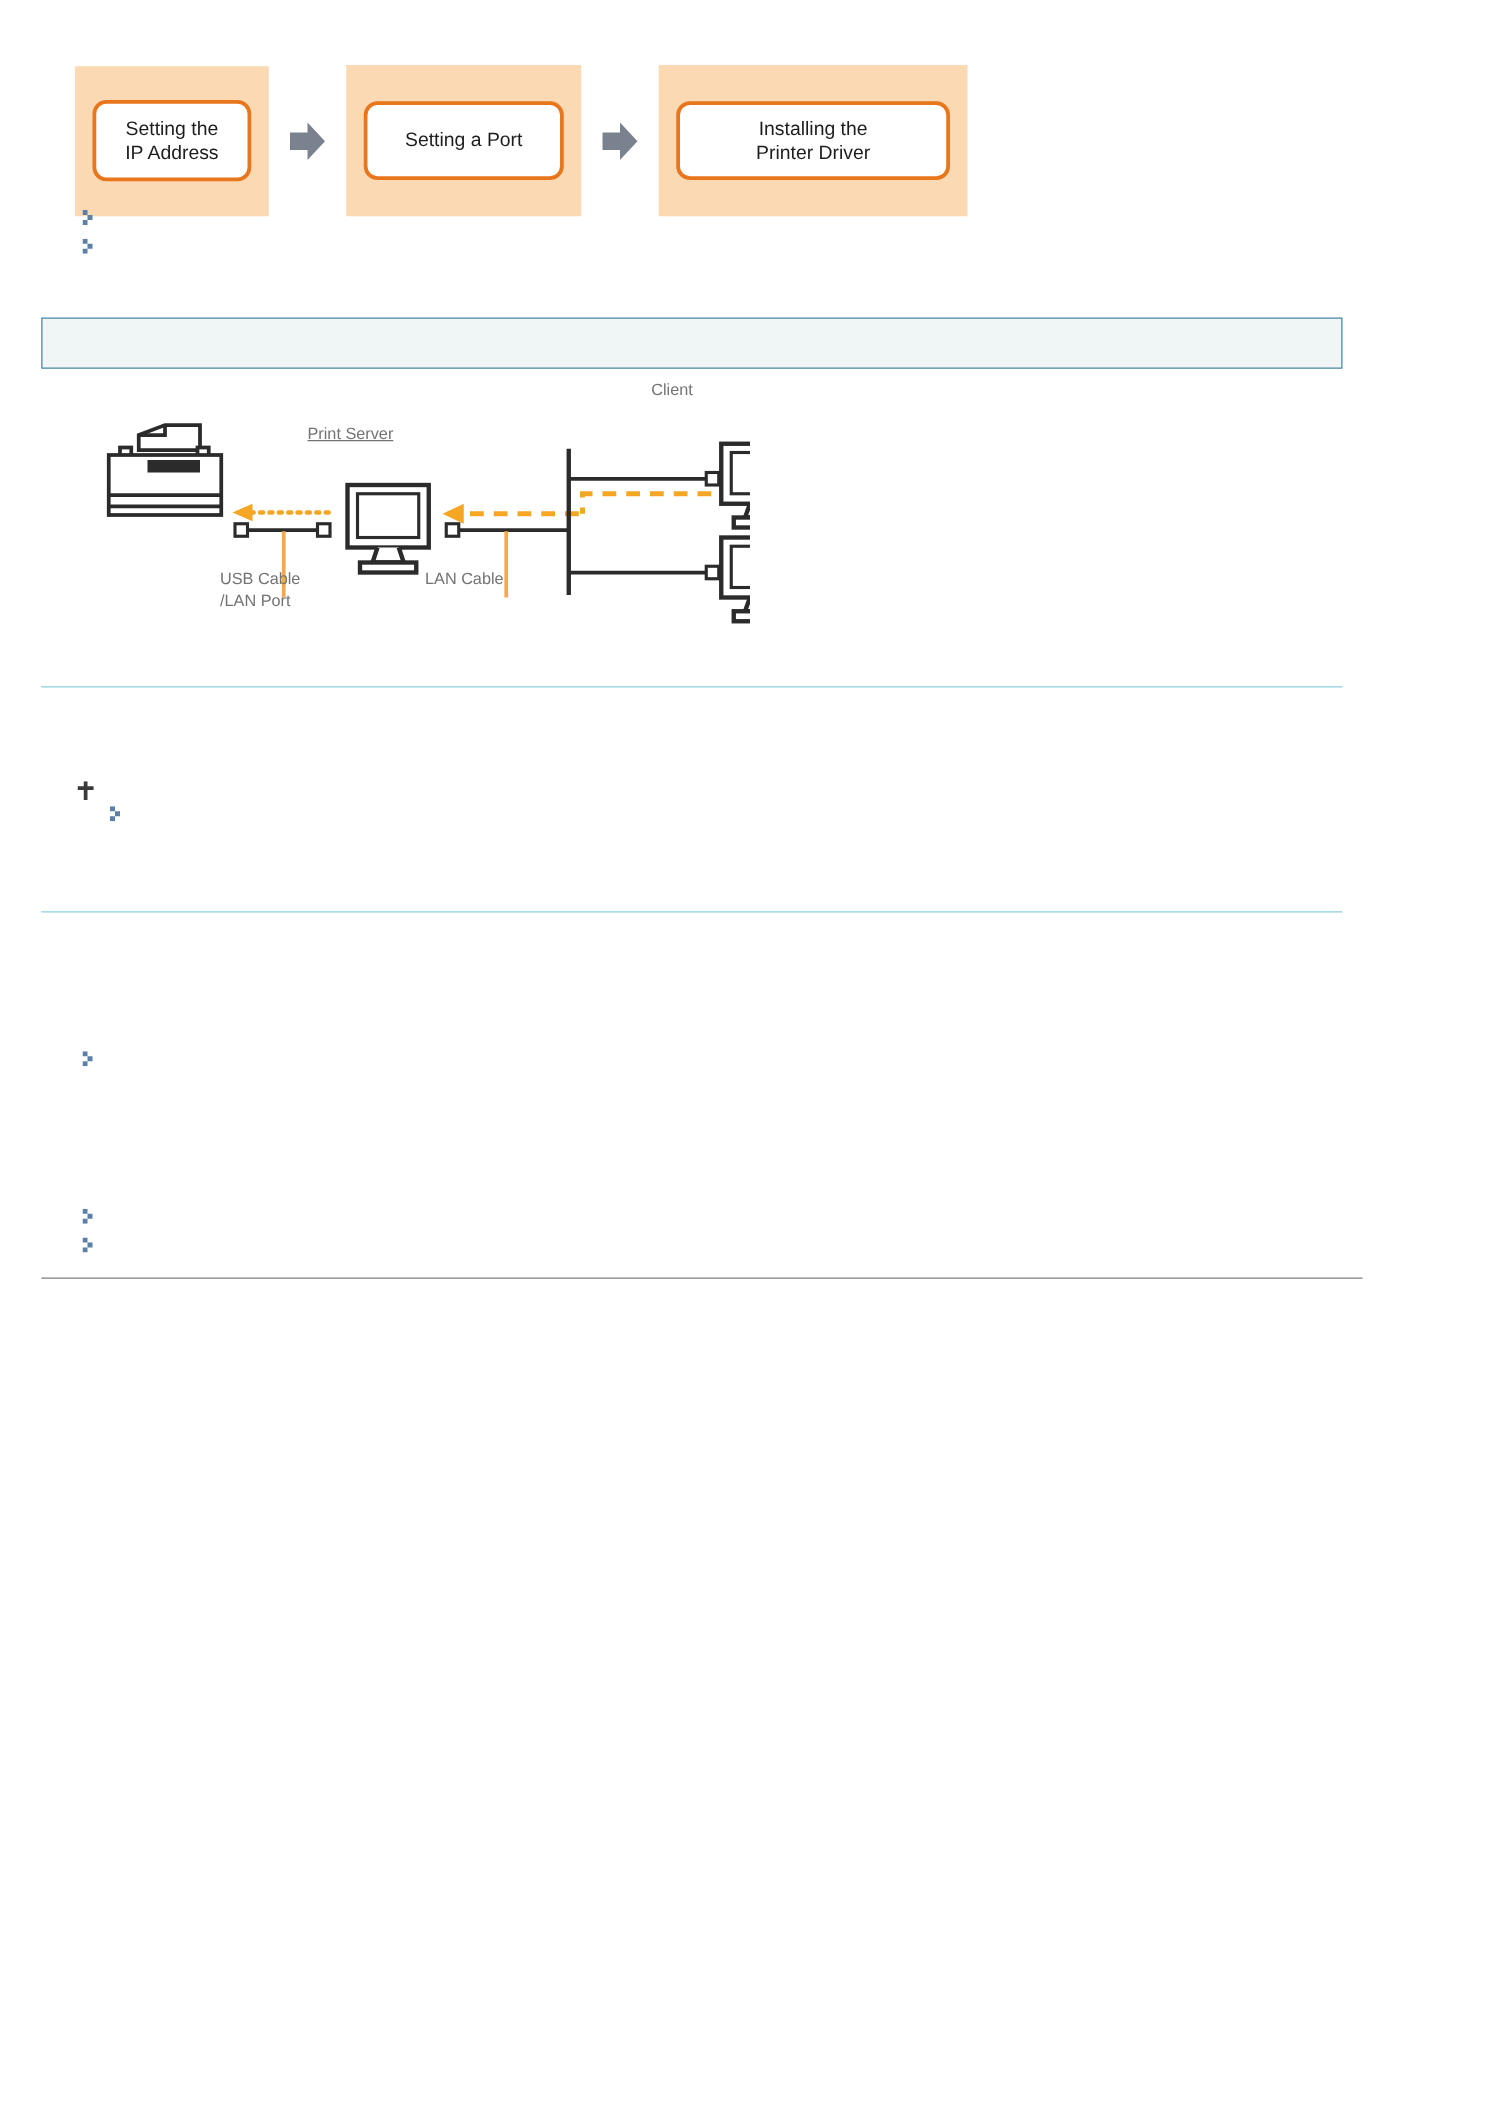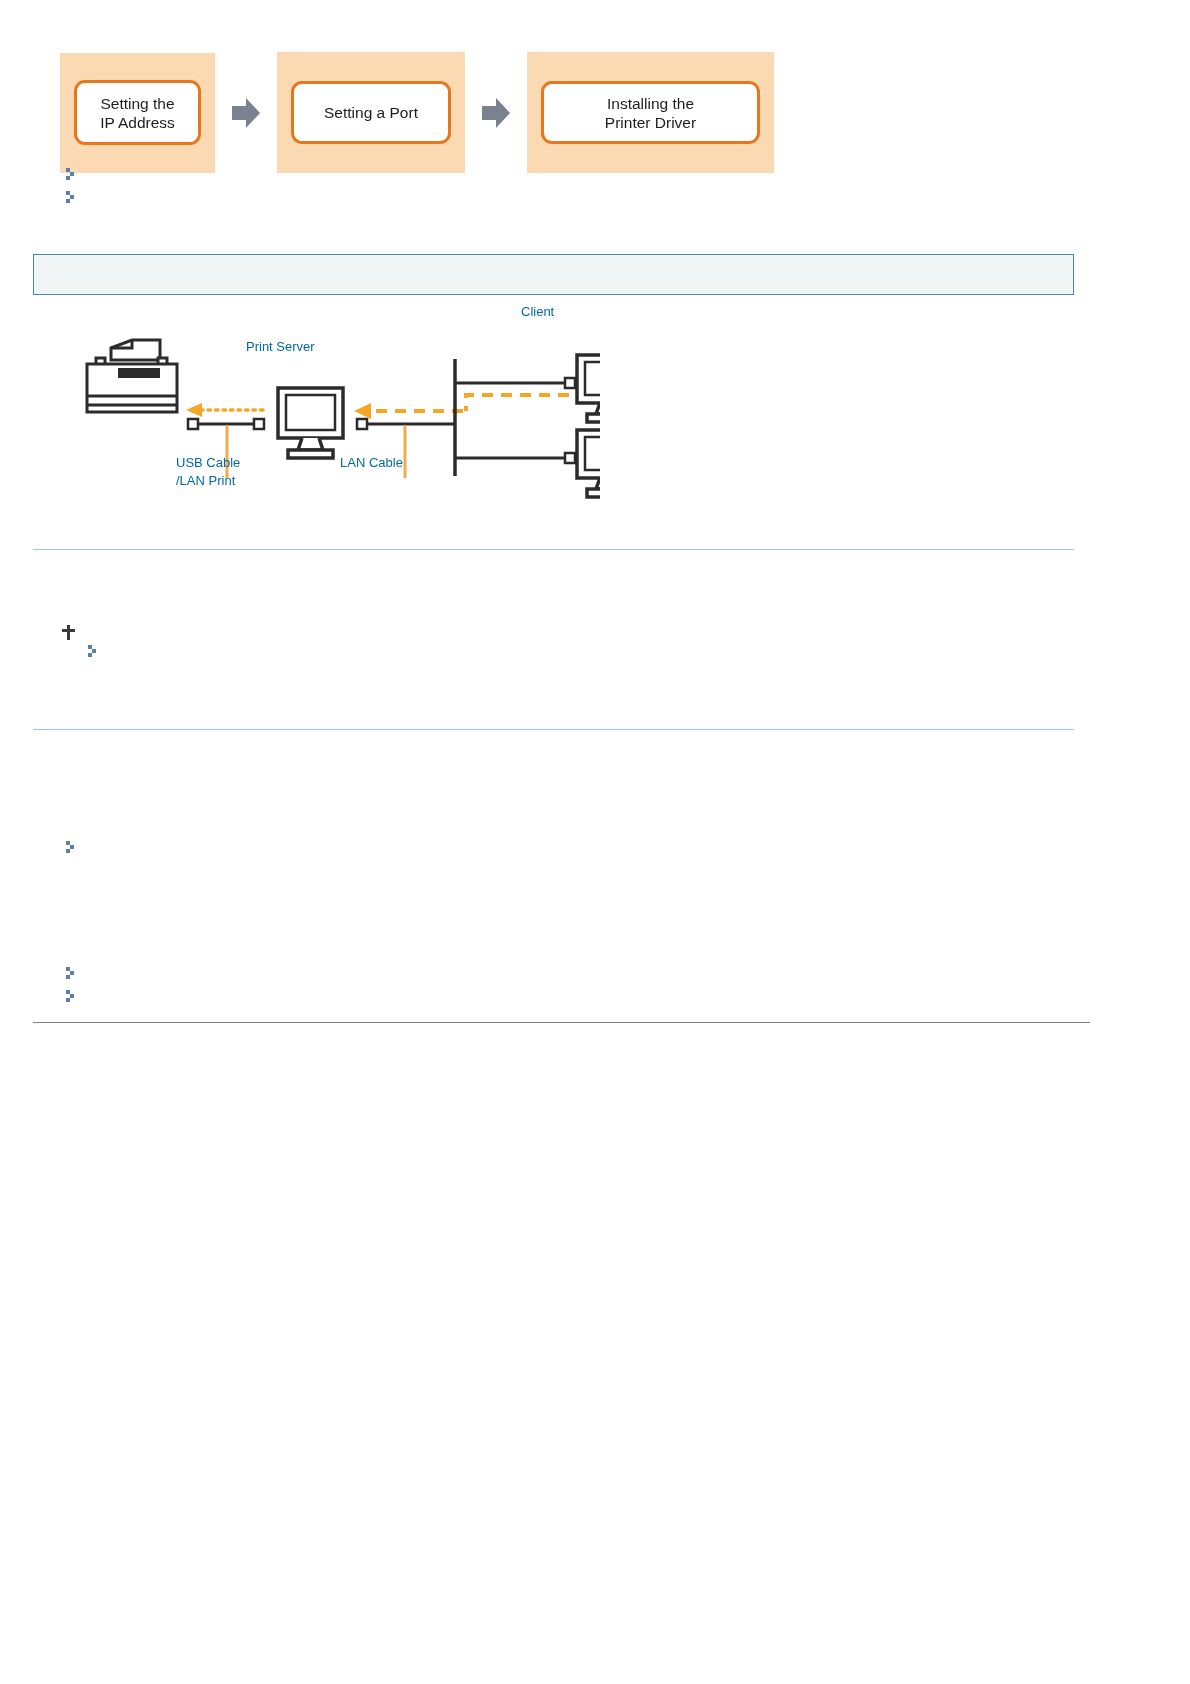--- a/index.html
+++ b/index.html
@@ -107,21 +107,21 @@
     position: absolute;
     left: 80px;
     top: 300px;
     width: 520px;
     height: 200px;
   }
   .net-diagram svg { display: block; }
   .net-label {
     position: absolute;
     font-size: 13px;
-    color: #0369a1;
+    color: #737373;
     font-family: "Liberation Sans", sans-serif;
     line-height: 18px;
     white-space: pre-line;
   }
 </style>
 </head>
 <body>
 
 <div class="flow">
 
@@ -302,20 +302,20 @@
     <g stroke="#2b2b2b" stroke-width="3.5" fill="none">
       <rect x="497" y="130" width="62" height="48" fill="#ffffff"></rect>
       <rect x="505" y="137" width="46" height="33" fill="#ffffff" stroke-width="2.5"></rect>
       <path d="M520 178 L516 189 L540 189 L536 178" fill="#ffffff"></path>
       <rect x="507" y="189" width="42" height="8" fill="#ffffff"></rect>
     </g>
 
   </svg>
 </div>
 
-<div class="net-label" style="left:246px; top:338px;">Print Server</div>
+<div class="net-label" style="left:246px; top:338px;text-decoration:underline;">Print Server</div>
 
 <div class="net-label" style="left:521px; top:303px;">Client</div>
 
 <div class="net-label" style="left:176px; top:454px;">USB Cable
-/LAN Print</div>
+/LAN Port</div>
 
 <div class="net-label" style="left:340px; top:454px;">LAN Cable</div>
 
 </body></html>

